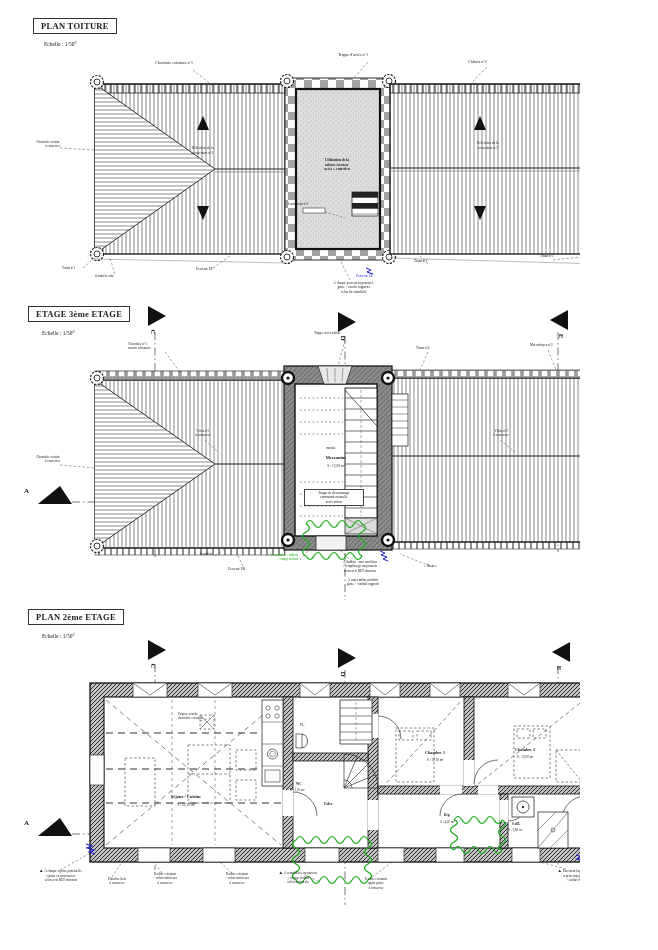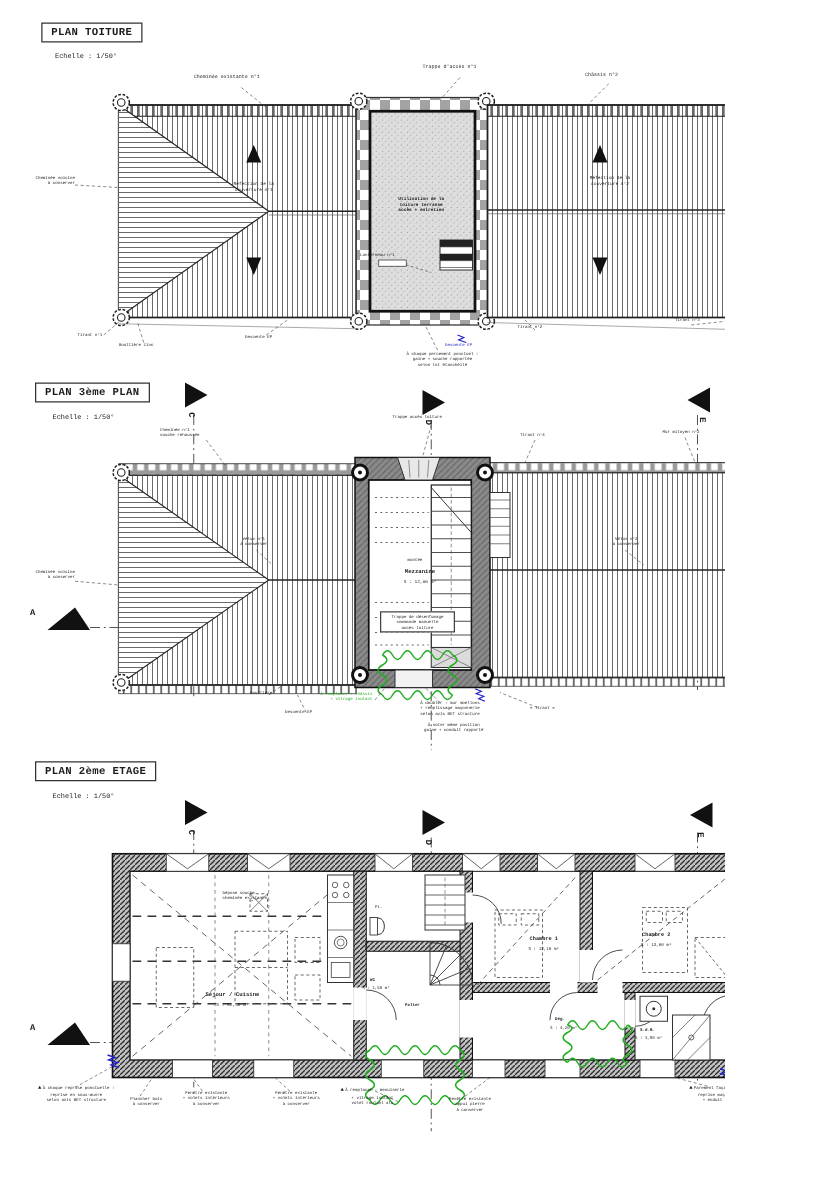--- a/index.html
+++ b/index.html
@@ -1,17 +1,17 @@
 <!DOCTYPE html>
 <html><head>
 <meta charset="utf-8">
 <style>
   html,body{margin:0;padding:0;background:#fff;}
   .sheet{position:relative;width:580px;height:950px;background:#fff;overflow:hidden;
-         font-family:Liberation Mono, monospace;color:#1b1b1b;}
+         font-family:Liberation Serif, serif;color:#1b1b1b;}
   svg.canvas{position:absolute;left:0;top:0;}
   .abs{position:absolute;}
   .pbox{border:1.5px solid #333;padding:2px 7px;font-size:8.5px;font-weight:bold;letter-spacing:.3px;background:#fff;}
   .scale{font-size:5.5px;}
   .note{font-size:3.6px;line-height:1.3;white-space:pre-line;text-align:center;}
   .lbl{font-size:4px;line-height:1.25;white-space:pre-line;}
   .micro{font-size:3.3px;line-height:1.3;white-space:pre-line;}
   .roomname{font-size:4.5px;font-weight:bold;text-align:center;}
   .roomarea{font-size:3.6px;text-align:center;}
   .green{color:#1fae1f;}
@@ -485,21 +485,21 @@
 <div class="abs micro" style="left:62px;top:266px;">Tirant n°1</div>
 <div class="abs micro" style="left:95px;top:274px;">Gouttière zinc</div>
 <div class="abs micro" style="left:196px;top:267px;">Descente EP</div>
 <div class="abs micro blue" style="left:356px;top:274px;">Descente EP</div>
 <div class="abs micro" style="left:414px;top:259px;">Tirant n°2</div>
 <div class="abs micro" style="left:540px;top:254px;">Tirant n°3</div>
 <div class="abs micro ctr" style="left:318px;top:281px;width:72px;">À chaque percement ponctuel :
 gaine + souche rapportée
 selon lot étanchéité</div>
 
-<div class="abs pbox" style="left:28px;top:306px;"><span>PLAN 3ème PLAN</span></div>
+<div class="abs pbox" style="left:28px;top:306px;"><span>ETAGE 3ème ETAGE</span></div>
 <div class="abs scale" style="left:42px;top:330px;">Echelle : 1/50°</div>
 <div class="abs letter" style="left:150px;top:328px;"><span class="rot">C</span></div>
 <div class="abs letter" style="left:340px;top:334px;"><span class="rot">D</span></div>
 <div class="abs letter" style="left:559px;top:332px;"><span class="rot">E</span></div>
 <div class="abs letter" style="left:24px;top:487px;">A</div>
 <div class="abs letter" style="left:625px;top:487px;">A</div>
 <div class="abs micro" style="left:128px;top:342px;width:50px;">Cheminée n°1
 souche rehaussée</div>
 <div class="abs micro" style="left:314px;top:331px;">Trappe accès toiture</div>
 <div class="abs micro" style="left:416px;top:346px;">Tirant n°4</div>

